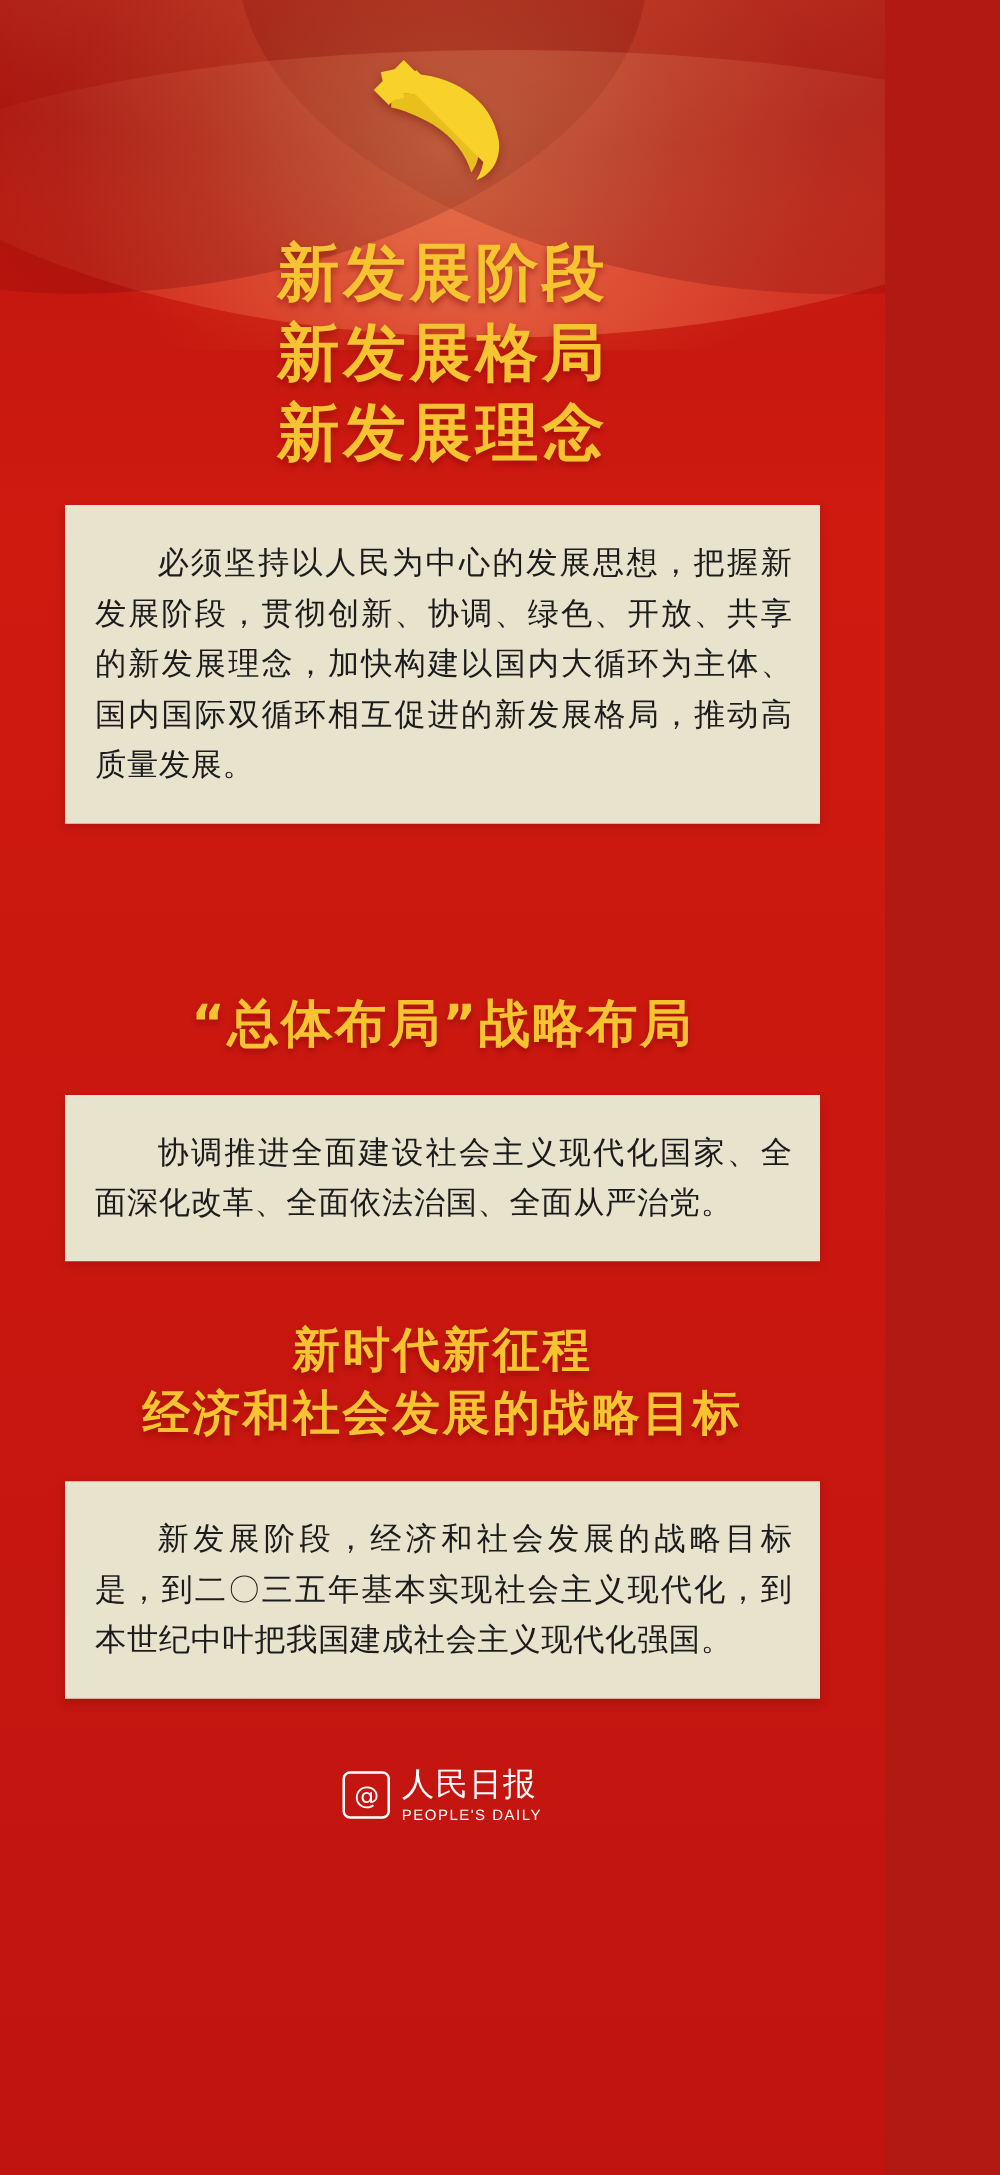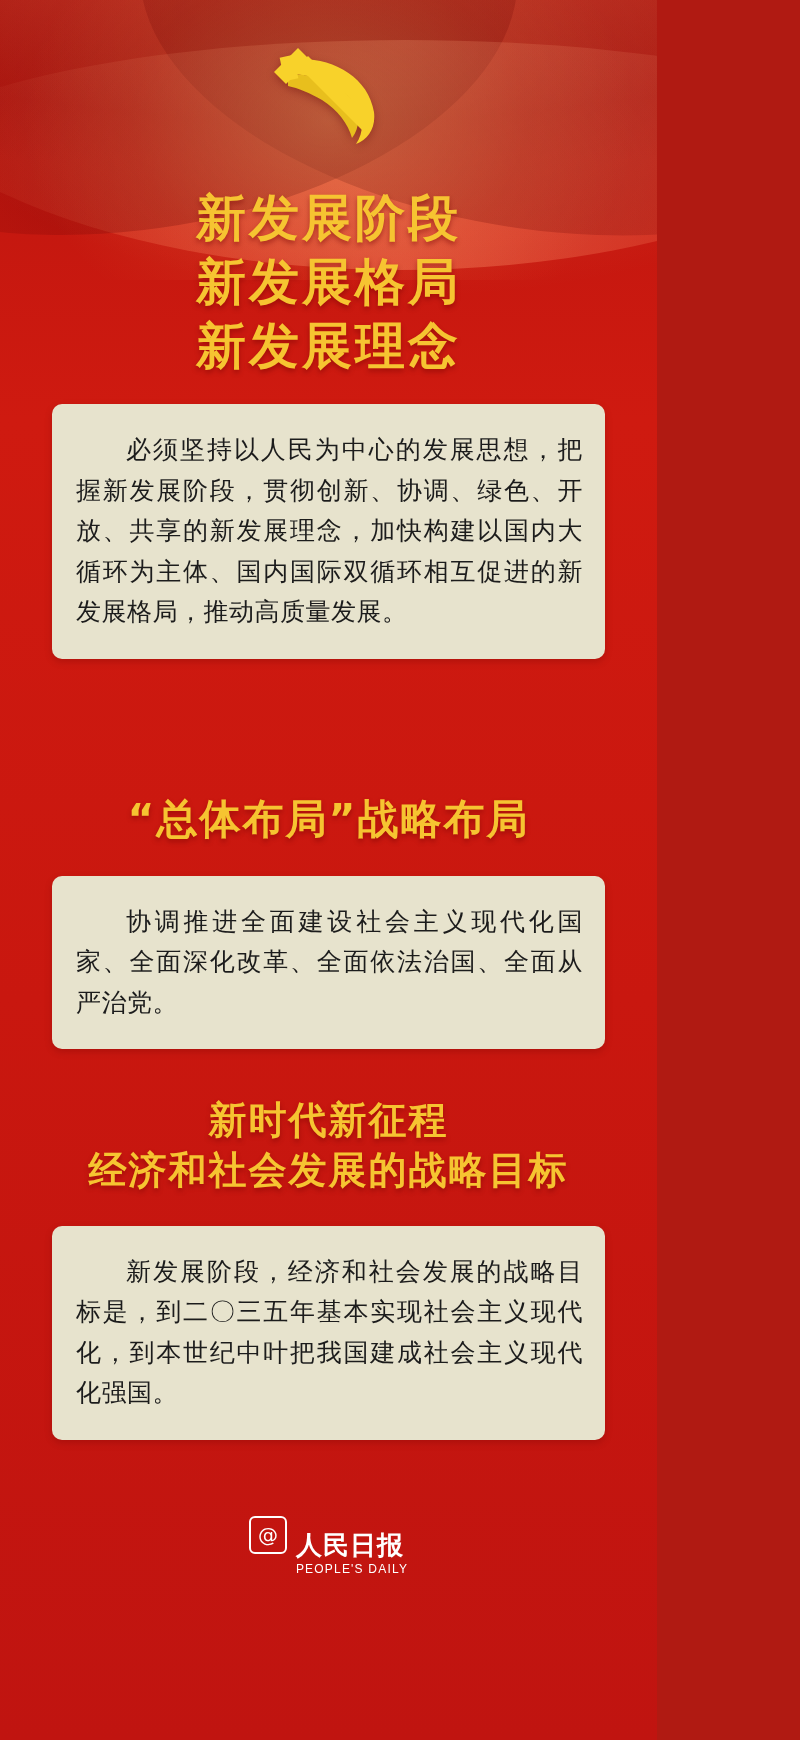--- a/index.html
+++ b/index.html
@@ -8,21 +8,21 @@
     background: #b01a12;
   }
   body {
     width: 800px;
     height: 1740px;
     font-family: "Liberation Sans", sans-serif;
     overflow: hidden;
   }
   .poster {
     position: relative;
-    width: 657px;
+    width: 708px;
     height: 1740px;
     background: #c51a12;
     background-image:
       radial-gradient(ellipse 900px 260px at 50% -60px, rgba(255,120,80,0.55) 0%, rgba(220,30,20,0.0) 70%),
       radial-gradient(ellipse 1200px 420px at 50% -130px, rgba(180,10,10,0.9) 0%, rgba(190,20,15,0) 75%),
       linear-gradient(180deg, #9d0f0a 0%, #c2170f 160px, #cf1a10 420px, #c9170f 1000px, #c01410 1740px);
     overflow: hidden;
   }
   
   .ribbon {
@@ -109,21 +109,20 @@
     background: #e7e3cd;
     color: #1c1c1c;
     font-size: 25px;
     line-height: 1.62;
     padding: 26px 22px 26px 24px;
     text-align: justify;
     text-indent: 50px;
     letter-spacing: 0.5px;
     box-shadow: 0 3px 7px rgba(100,0,0,0.25);
     font-family: "DejaVu Sans", "Liberation Sans", sans-serif;
-    border-radius: 10px;
   }
 
   .sp-1 { height: 26px; }
   .sp-2 { height: 52px; }
   .sp-3 { height: 30px; }
   .sp-4 { height: 46px; }
 
   
   .footer {
     margin-top: 56px;
@@ -145,24 +144,23 @@
     font-family: "DejaVu Sans", "Liberation Sans", sans-serif;
   }
   .footer-texts {
     display: flex;
     flex-direction: column;
     line-height: 1;
   }
   .footer-cn {
     color: #ffffff;
     font-size: 26px;
-    font-weight: bold;
+    font-weight: normal;
     letter-spacing: 1px;
     font-family: "DejaVu Sans", "Liberation Sans", sans-serif;
-    margin-top: 36px;
   }
   .footer-en {
     color: #ffffff;
     font-size: 12px;
     letter-spacing: 1.2px;
     margin-top: 5px;
     font-family: "Liberation Sans", sans-serif;
   }
 </style>
 </head>

